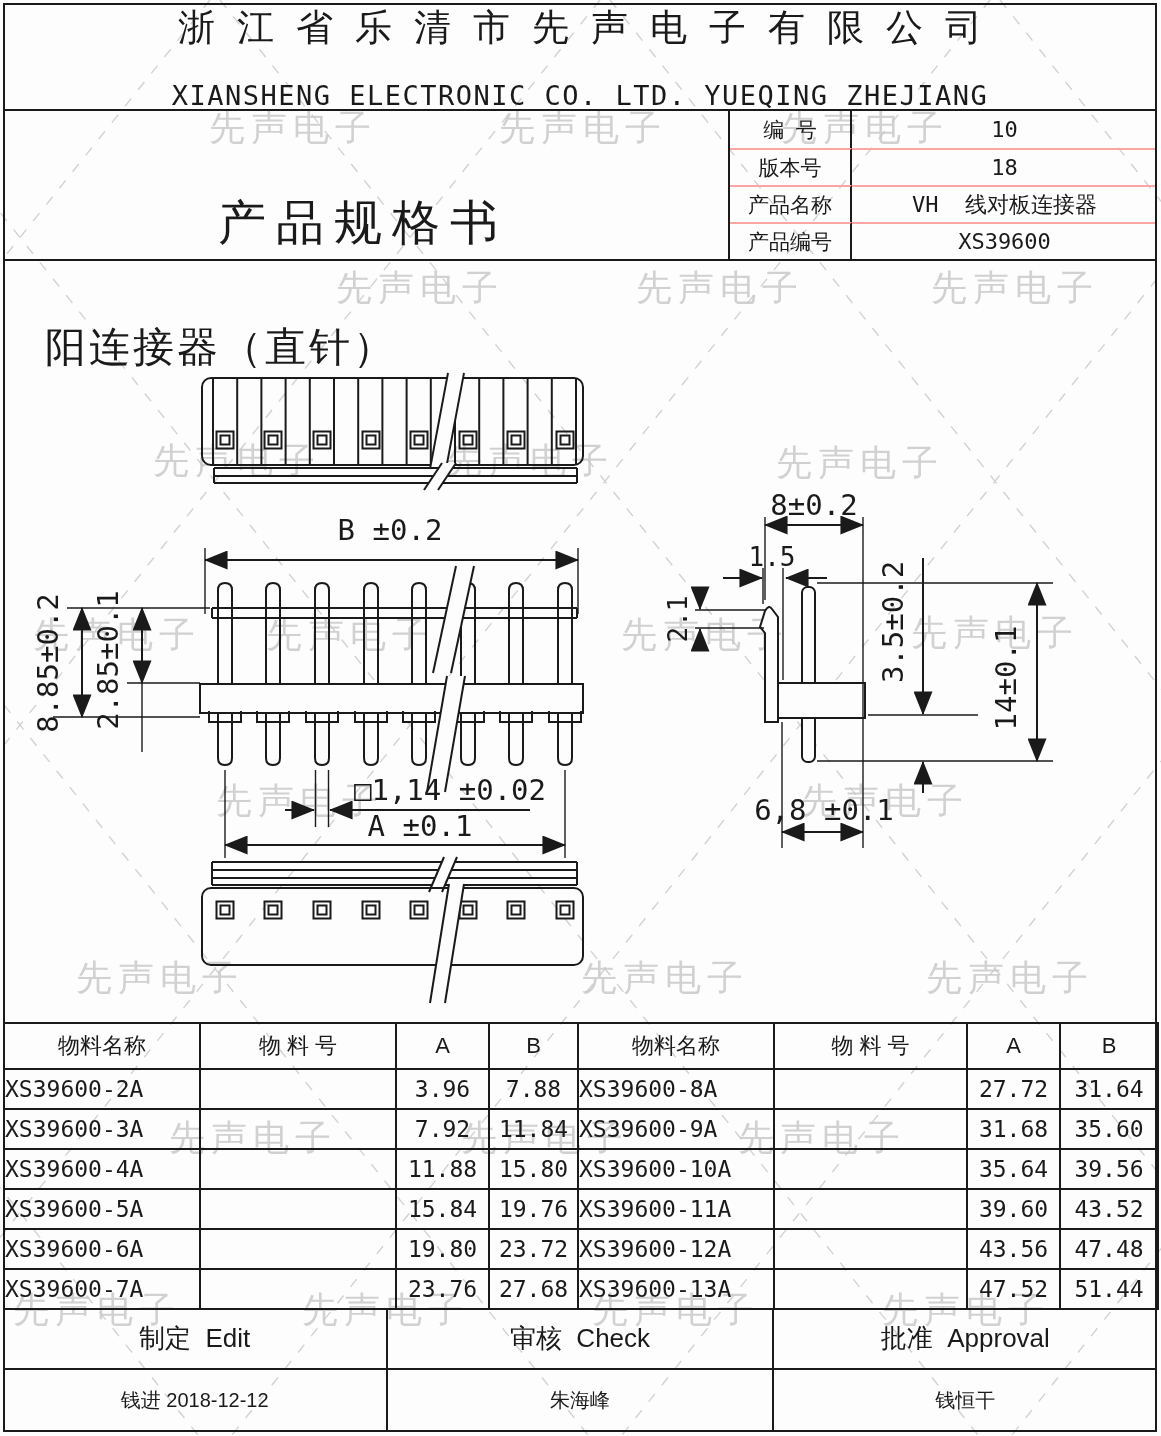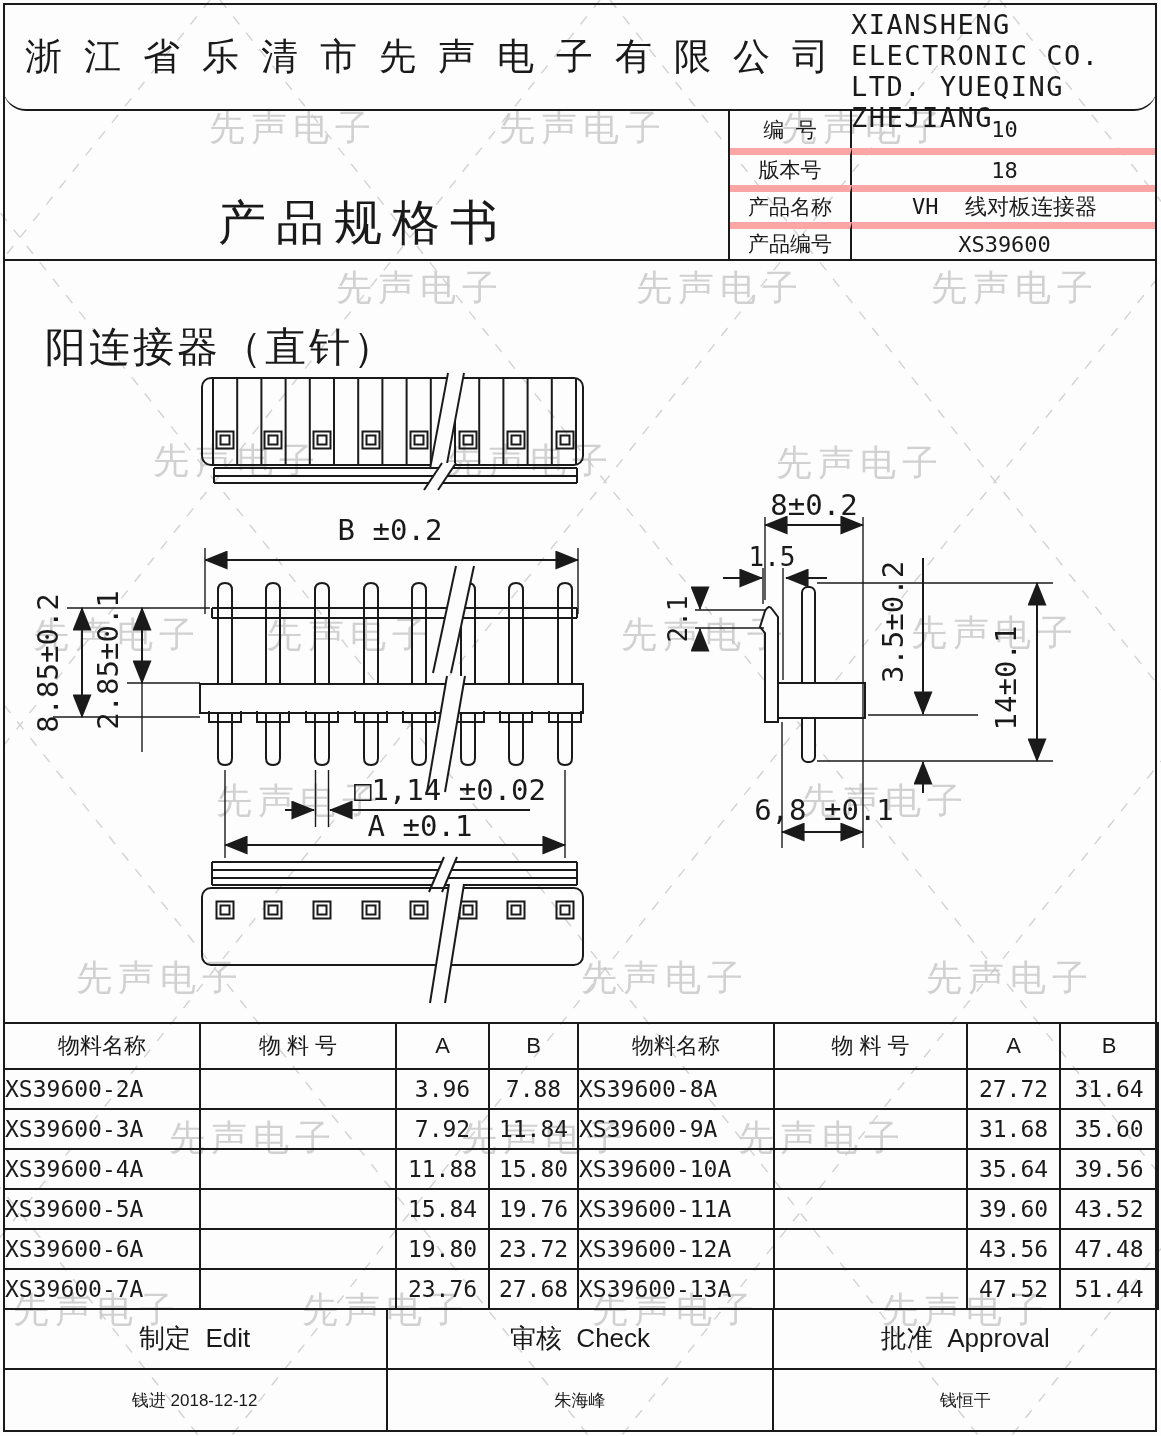--- a/index.html
+++ b/index.html
@@ -8,29 +8,29 @@
     font-family:"Liberation Sans",sans-serif;color:#1a1a1a;overflow:hidden;
     margin:0 auto;
   }
   .frame{position:absolute;left:3px;top:3px;right:4px;bottom:4px;border:2.5px solid #1a1a1a;pointer-events:none;z-index:6;}
   
   .wm{position:absolute;inset:0;z-index:0;}
   .wm line{stroke:#d2d2d2;stroke-width:1.4;stroke-dasharray:10 11;}
   .wm text{fill:#c7c7c7;font-size:36px;letter-spacing:6px;opacity:.8;text-anchor:middle;font-family:"Liberation Sans",sans-serif;}
   
   .company{position:absolute;left:3px;right:4px;top:5px;height:104px;border-bottom:2.5px solid #1a1a1a;
-    display:flex;flex-direction:row;align-items:center;justify-content:center;z-index:2;background:transparent;border-radius:23px;}
+    display:flex;flex-direction:column;align-items:center;justify-content:center;z-index:2;background:transparent;}
   .company-cn{font-size:37px;letter-spacing:22px;font-weight:500;white-space:pre;text-indent:22px;}
   .company-en{font-size:27px;letter-spacing:1.5px;margin-top:27px;font-family:"DejaVu Sans Mono","Liberation Mono",monospace;}
   
   .title-band{position:absolute;left:3px;right:4px;top:111px;height:148px;border-bottom:2.5px solid #1a1a1a;z-index:2;}
   .doc-title{position:absolute;left:30px;top:36px;width:660px;text-align:center;font-size:48px;letter-spacing:10px;font-weight:500;margin-top:44px;}
   .info-table{position:absolute;right:0;top:0;width:427px;height:100%;border-left:2.5px solid #1a1a1a;
     display:grid;grid-template-columns:122px 1fr;grid-auto-rows:1fr;}
-  .info-table .cell{display:flex;align-items:center;justify-content:center;font-size:21px;white-space:pre;border-top:7px solid #fca5a5;}
+  .info-table .cell{display:flex;align-items:center;justify-content:center;font-size:21px;white-space:pre;border-top:2px solid #fca5a5;}
   .info-table .cell.r0{border-top:none;}
   .info-table .lbl{border-right:2px solid #1a1a1a;}
   .info-table .val{font-family:"DejaVu Sans Mono","Liberation Mono",monospace;font-size:22px;text-align:center;}
   
   .section-title{position:absolute;left:45px;top:278px;font-size:41px;letter-spacing:3px;font-weight:500;z-index:2;margin-top:42px;}
   svg.draw{position:absolute;left:0;top:261px;width:1161px;height:761px;z-index:1;}
   svg.draw line,svg.draw path,svg.draw rect,svg.draw polyline{stroke:#1a1a1a;fill:none;stroke-width:2;}
   svg.draw .thin{stroke-width:1.4;}
   svg.draw .dim{stroke-width:1.4;}
   svg.draw .white{fill:#fdfdfd;}
@@ -43,21 +43,21 @@
   table.parts th,table.parts td{border:2px solid #1a1a1a;overflow:hidden;white-space:pre;}
   table.parts th{height:42px;font-size:22px;font-weight:500;}
   table.parts td{height:36px;font-size:23px;font-family:"DejaVu Sans Mono","Liberation Mono",monospace;text-align:center;}
   table.parts td.name{text-align:left;padding-left:0;}
   
   .sig-row,.name-row{position:absolute;left:3px;width:1154px;display:flex;z-index:2;}
   .sig-row{top:1309px;height:59px;}
   .name-row{top:1368px;height:61px;border-top:2.5px solid #1a1a1a;}
   .sig-row>div,.name-row>div{flex:1;display:flex;align-items:center;justify-content:center;white-space:pre;}
   .sig-row>div{font-size:26px;}
-  .name-row>div{font-size:17px;}
+  .name-row>div{font-size:20px;}
   .sig-row>div:not(:last-child),.name-row>div:not(:last-child){border-right:2.5px solid #1a1a1a;}
 </style>
 </head>
 <body>
 
 <div class="page">
 
   <svg class="wm" viewBox="0 0 1161 1436">
     <g id="wm-lines">
         <line x1="-950" y1="0" x2="198.79999999999995" y2="1436"></line>

